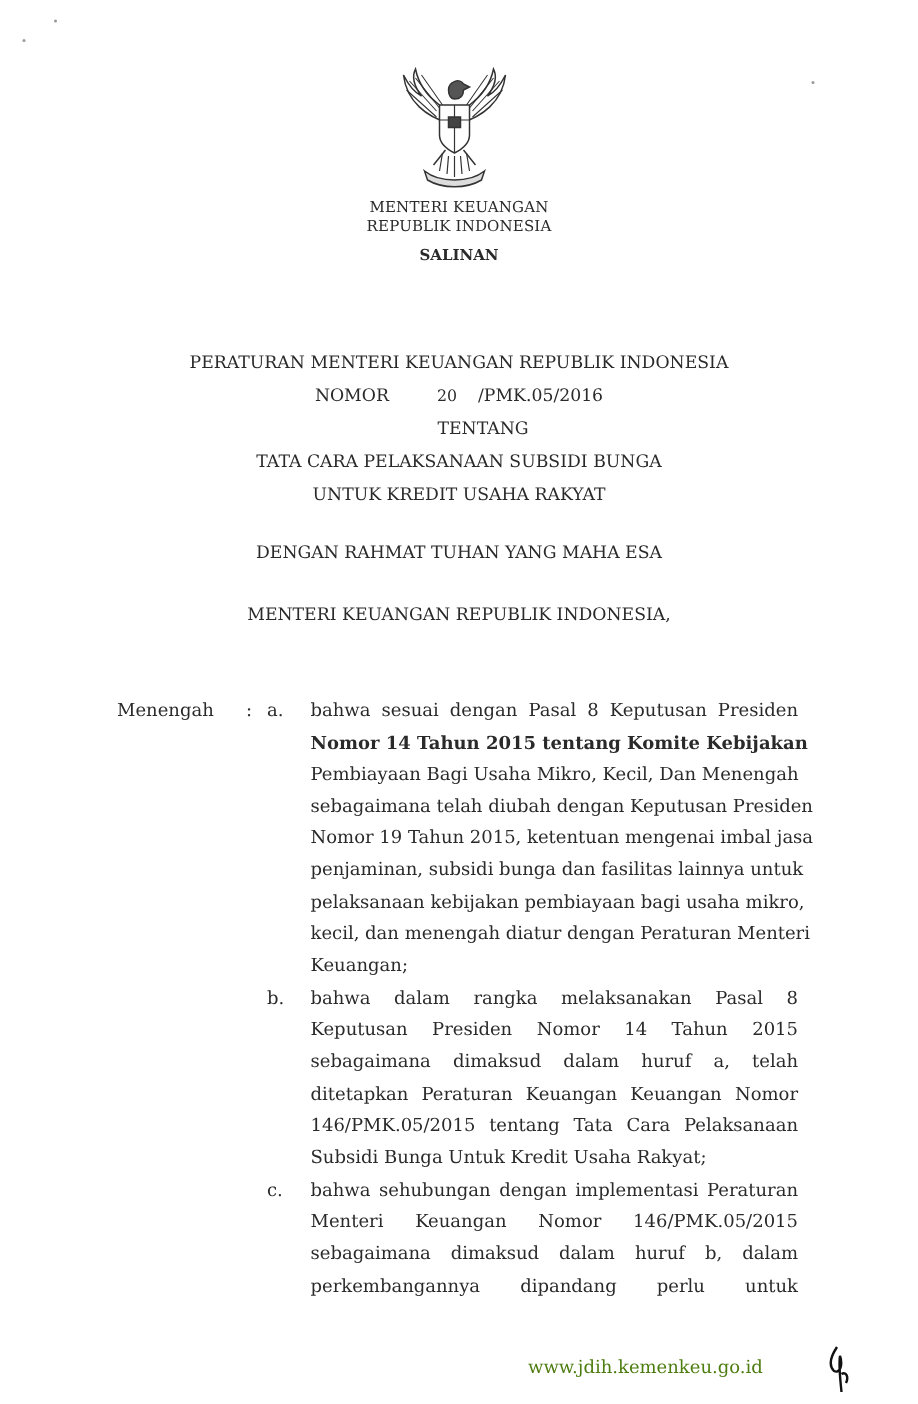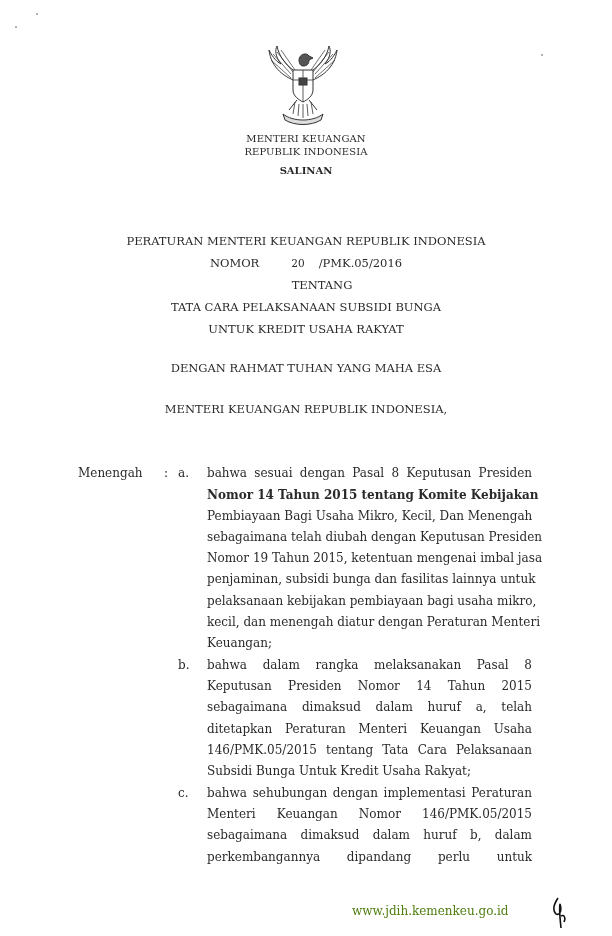--- a/index.html
+++ b/index.html
@@ -108,21 +108,21 @@
   <div class="line j" style="top:658px;">
       <span style="display:block;width:100%;text-align:justify;text-align-last:justify;">bahwa dalam rangka melaksanakan Pasal 8</span>
     </div>
   <div class="line j" style="top:679px;">
       <span style="display:block;width:100%;text-align:justify;text-align-last:justify;">Keputusan Presiden Nomor 14 Tahun 2015</span>
     </div>
   <div class="line j" style="top:700px;">
       <span style="display:block;width:100%;text-align:justify;text-align-last:justify;">sebagaimana dimaksud dalam huruf a, telah</span>
     </div>
   <div class="line j" style="top:722px;">
-      <span style="display:block;width:100%;text-align:justify;text-align-last:justify;">ditetapkan Peraturan Menteri Keuangan Usaha</span>
+      <span style="display:block;width:100%;text-align:justify;text-align-last:justify;">ditetapkan Peraturan Keuangan Keuangan Nomor</span>
     </div>
   <div class="line j" style="top:743px;">
       <span style="display:block;width:100%;text-align:justify;text-align-last:justify;">146/PMK.05/2015 tentang Tata Cara Pelaksanaan</span>
     </div>
   <div class="line" style="top:764px;">Subsidi Bunga Untuk Kredit Usaha Rakyat;</div>
 </div>
 
 <div class="marker" style="left:178px;top:786px;">c.</div>
 <div>
   <div class="line j" style="top:786px;">

